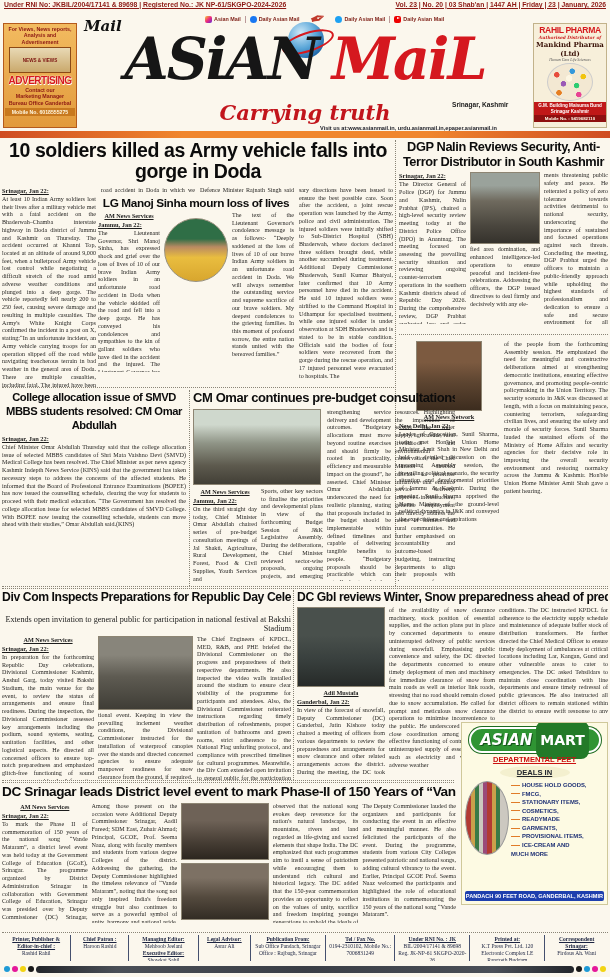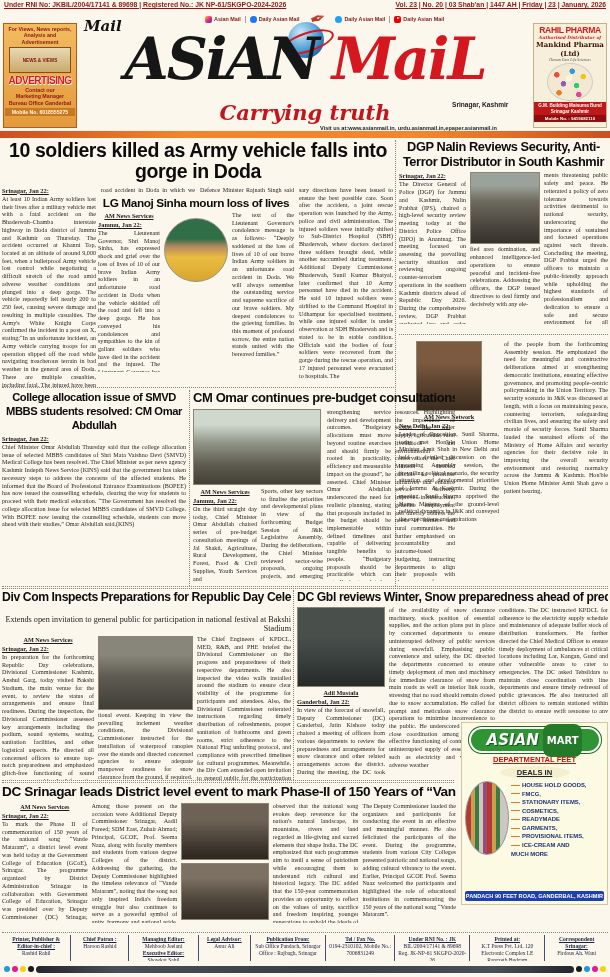--- a/index.html
+++ b/index.html
@@ -101,21 +101,21 @@
   .ph-amit{background:linear-gradient(180deg,#7c5a40 0 30%,#5c4430 60%,#3c2c1e)}
   .ph-conf{background:linear-gradient(180deg,#cfd8cd 0 20%,#8f9486 45%,#5d5a4e 75%,#423f36)}
   .ph-crowd{background:linear-gradient(180deg,#88857b 0 25%,#5e5b52 55%,#3f3d36)}
   .ph-dc{background:linear-gradient(180deg,#49504c 0 35%,#39403e 65%,#262a28)}
   .ph-aud1{background:linear-gradient(180deg,#6e6257 0 30%,#463d34 70%,#2c261f)}
   .ph-aud2{background:linear-gradient(180deg,#7d7164 0 25%,#544a3e 60%,#332c24)}
   
   .mart{position:absolute;left:461px;top:722px;width:147px;height:183px;background:#fdfae3;border:1px solid #cfc89a;overflow:hidden;z-index:3}
   .mart-logo{margin:4px auto 2px;width:132px;height:26px;background:#2f9433;border:2px solid #fff;border-radius:14px;box-shadow:0 0 0 1px #1d6b20;display:flex;align-items:center;justify-content:center;gap:4px}
   .mart-logo .m1{font-family:"DejaVu Sans",sans-serif;font-weight:bold;font-style:italic;font-size:15px;color:#fff;text-shadow:1px 1px 0 #14541a}
-  .mart-logo .m2{font-family:"DejaVu Sans",sans-serif;font-weight:bold;font-size:10px;color:#fff;background:#237a28;border-radius:8px;padding:11px 4px}
+  .mart-logo .m2{font-family:"DejaVu Sans",sans-serif;font-weight:bold;font-size:14px;color:#fff;background:#237a28;border-radius:8px;padding:11px 4px}
   .mart-dept{font-family:"Liberation Sans",sans-serif;font-weight:bold;font-size:7.6px;color:#cc1111;text-align:center;text-decoration:underline;margin-top:2px}
   .mart-deals{margin:2px auto;width:70px;background:#f4f0cf;border-radius:50%;text-align:center;font-family:"Liberation Sans",sans-serif;font-weight:bold;font-size:7.6px;color:#20242c;text-decoration:underline;padding:2px 0}
   .mart-mid{display:flex;gap:2px;padding:0 3px}
   .mart-oval{width:44px;height:74px;border-radius:50%;border:1px solid #999;background:linear-gradient(90deg,#b23a33 0 5px,#caa04a 5px 9px,#3a7a46 9px 13px,#ccc8c0 13px 17px,#9a4a7a 17px 21px,#b23a33 21px 26px,#caa04a 26px 30px,#3a7a46 30px 34px,#ccc8c0 34px 44px)}
   .mart-list{flex:1}
   .mart-item{display:flex;align-items:center;gap:2px;font-family:"Liberation Sans",sans-serif;font-weight:bold;font-size:5.9px;color:#1d2f74;line-height:1.45}
   .conn{display:inline-block;width:9px;height:0;border-top:1.6px solid #e07b28}
   .mart-bar{position:absolute;left:3px;right:3px;bottom:3px;background:#1e3fae;color:#fff;font-family:"Liberation Sans",sans-serif;font-weight:bold;font-size:5.6px;text-align:center;padding:2px 0;border-radius:2px}
   
   .footer{position:absolute;left:2px;top:935px;width:606px;height:26px;display:flex;font-size:5.5px;color:#1b2340;text-align:center;line-height:1.3}

